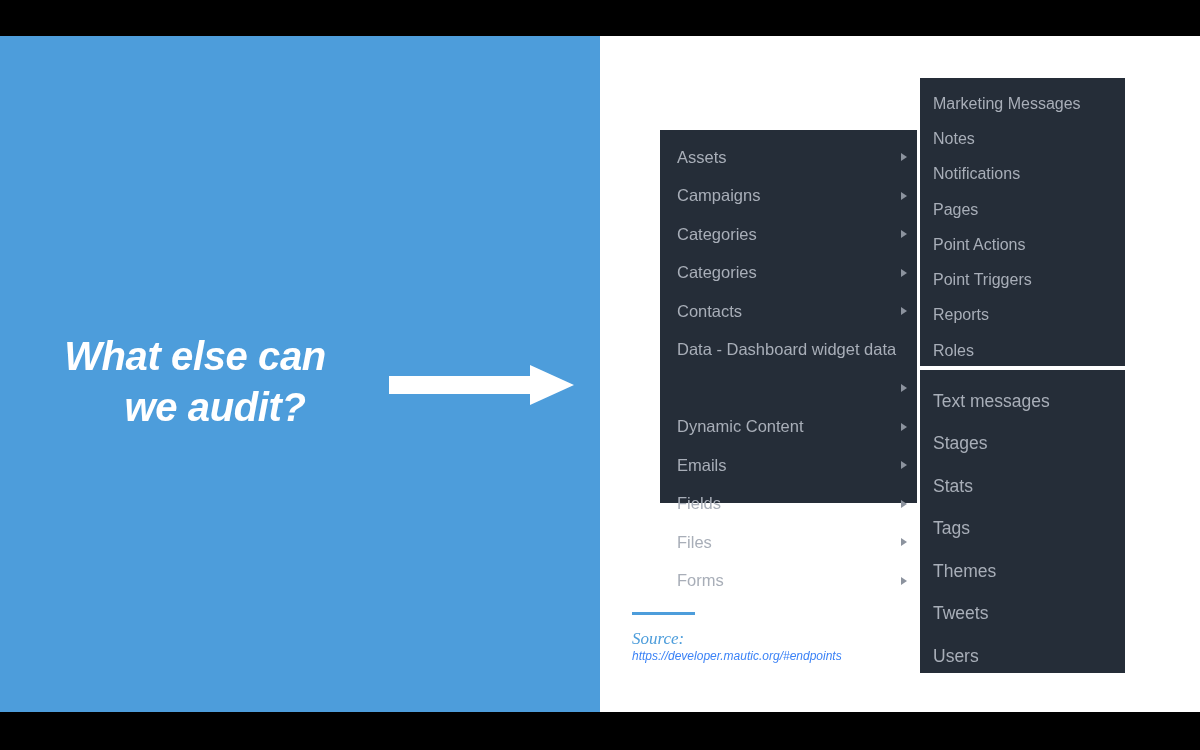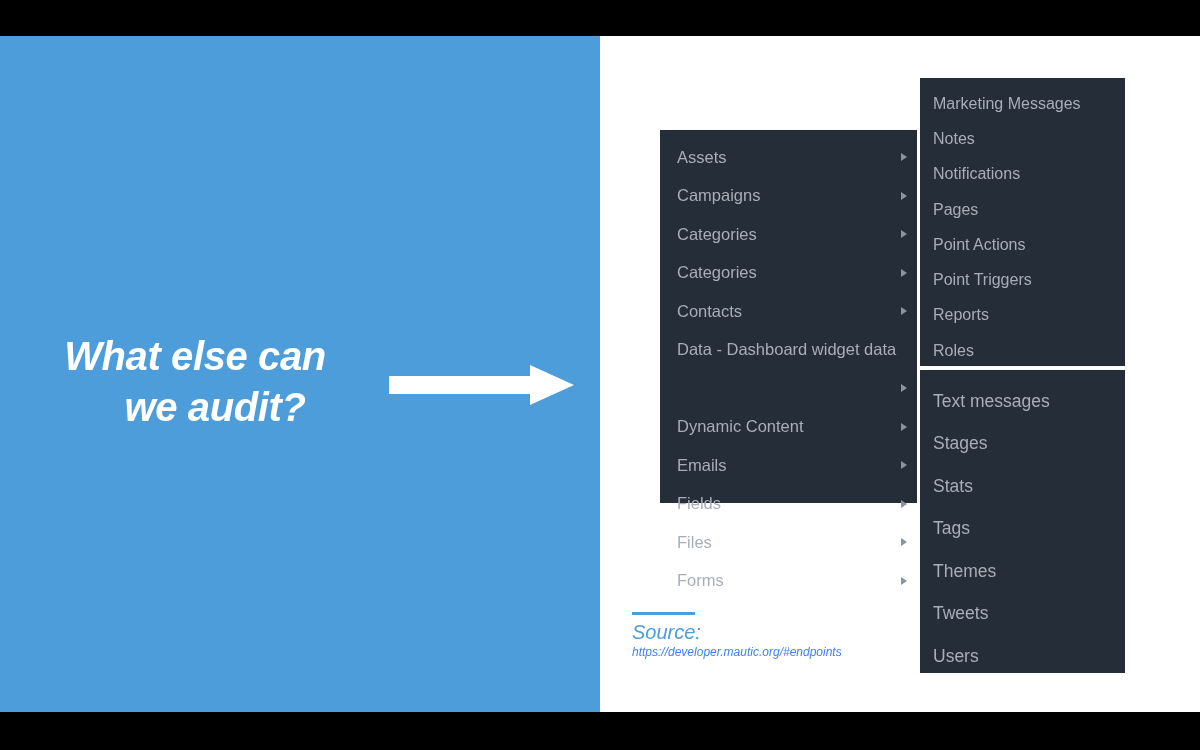--- a/index.html
+++ b/index.html
@@ -166,25 +166,26 @@
     left: 632px;
     top: 576px;
     width: 300px;
   }
   #source-rule {
     width: 63px;
     height: 3px;
     background: #4d9ddb;
   }
   #source-label {
-    margin-top: 6px;
+    margin-top: 14px;
     color: #4d9ddb;
-    font-size: 20px;
+    font-size: 17px;
     font-style: italic;
     line-height: 1.18;
+    font-family: Liberation Serif, serif;
   }
   #source-url {
     color: #3b82f6;
     font-size: 12px;
     font-style: italic;
     line-height: 1.3;
     white-space: nowrap;
   }
 </style>
 </head>

